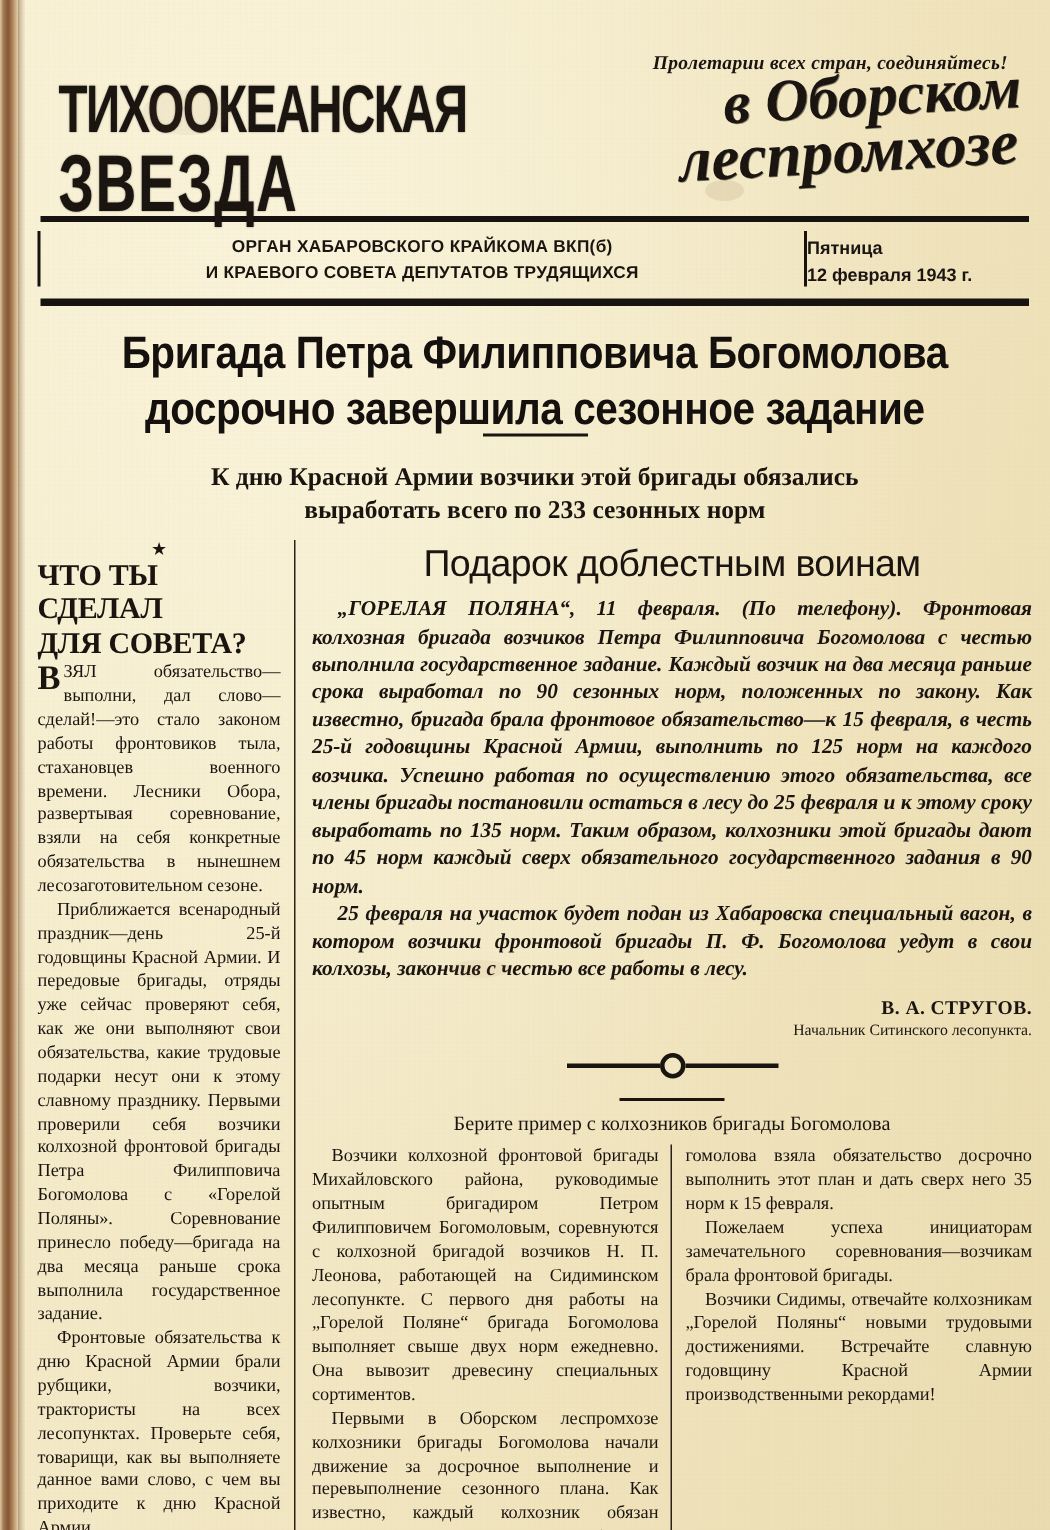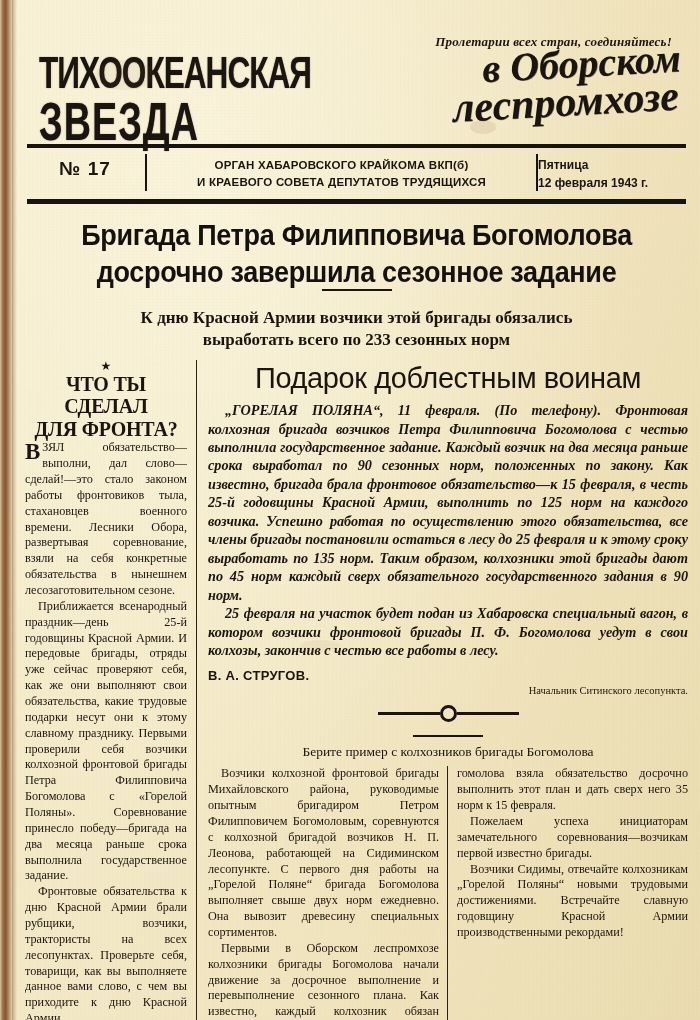--- a/index.html
+++ b/index.html
@@ -92,42 +92,42 @@
   .dash-sm{width:70px;border-top:2px solid #1a1410;margin:7px auto 0 auto;}
 
   
   .body-wrap{display:flex;margin-top:9px;}
   .col-left{width:172px;padding-right:9px;box-sizing:border-box;border-right:1.5px solid #2a2018;}
   .col-right{flex:1;padding-left:11px;box-sizing:border-box;}
 
   .star{text-align:center;font-size:12px;line-height:1;margin-bottom:1px;}
   .head-left{
     font-family:"Liberation Serif", serif;
-    font-weight:bold;font-size:20px;line-height:1.12;letter-spacing:-.2px;text-align:center;
+    font-weight:bold;font-size:20px;line-height:1.12;letter-spacing:-.2px;
   }
   .col-left p{
     margin:0;font-size:12.2px;line-height:1.30;text-align:justify;
     text-indent:13px;hyphens:none;
   }
   .col-left p.first{text-indent:0;}
   .col-left p.first:first-letter{
     font-size:23px;font-weight:bold;line-height:.9;float:left;padding:2px 2px 0 0;
   }
 
   
   .head-art{
     font-family:"Liberation Sans", sans-serif;
-    font-weight:normal;text-align:center;font-size:29px;letter-spacing:-.4px;
+    font-weight:normal;text-align:center;font-size:25px;letter-spacing:-.4px;
     padding:2px 0 6px 0;
   }
   .art-body{font-style:italic;font-weight:bold;font-size:14.2px;line-height:1.30;text-align:justify;}
   .art-body p{margin:0;text-indent:17px;}
   .art-body p.lead{text-indent:17px;}
   .dateline{font-style:italic;font-weight:bold;}
-  .byline{font-style:normal;font-weight:bold;font-family:Liberation Sans, sans-serif;font-size:13px;padding-top:9px;letter-spacing:.3px;}
+  .byline{text-align:right;font-style:normal;font-weight:bold;font-family:Liberation Serif, serif;font-size:13px;padding-top:9px;letter-spacing:.3px;}
   .byline-sub{text-align:right;font-style:normal;font-weight:normal;font-size:10.5px;padding-top:2px;font-family:"Liberation Serif", serif;}
 
   .orn{display:flex;align-items:center;justify-content:center;padding:9px 0 6px 0;}
   .orn i{display:block;width:62px;height:3px;background:#1a1410;}
   .orn b{display:block;width:11px;height:11px;border:3px solid #1a1410;border-radius:50%;background:#f2e7c3;}
 
   .head-art2{
     text-align:center;font-style:italic;font-weight:bold;
     font-family:"Liberation Serif", serif;
     font-size:24px;letter-spacing:.3px;padding-bottom:2px;
@@ -159,21 +159,20 @@
       </div>
       <div class="script">
         <span>в Оборском</span>
         <span class="s2">леспромхозе</span>
       </div>
     </div>
 
     <div class="rule-thick"></div>
 
     <div class="infobar">
-      <div class="cellnum">№ 17</div>
       <div class="sep"></div>
       <div class="cellorg">
         <div>ОРГАН ХАБАРОВСКОГО КРАЙКОМА ВКП(б)</div>
         <div>И КРАЕВОГО СОВЕТА ДЕПУТАТОВ ТРУДЯЩИХСЯ</div>
       </div>
       <div class="sep"></div>
       <div class="celldate">
         <div>Пятница</div>
         <div>12 февраля 1943 г.</div>
       </div>
@@ -190,21 +189,21 @@
       <div>К дню Красной Армии возчики этой бригады обязались</div>
       <div>выработать всего по 233 сезонных норм</div>
     </div>
 
     <div class="body-wrap">
 
       <div class="col-left">
         <div class="star">★</div>
         <div class="head-left">
           <div>ЧТО ТЫ СДЕЛАЛ</div>
-          <div>ДЛЯ ФРОНТА?</div>
+          <div>ДЛЯ СОВЕТА?</div>
         </div>
         <p class="first">ВЗЯЛ обязательство—выполни, дал слово—сделай!—это стало законом работы фронтовиков тыла, стахановцев военного времени. Лесники Обора, развертывая соревнование, взяли на себя конкретные обязательства в нынешнем лесозаготовительном сезоне.</p>
         <p>Приближается всенародный праздник—день 25-й годовщины Красной Армии. И передовые бригады, отряды уже сейчас проверяют себя, как же они выполняют свои обязательства, какие трудовые подарки несут они к этому славному празднику. Первыми проверили себя возчики колхозной фронтовой бригады Петра Филипповича Богомолова с «Горелой Поляны». Соревнование принесло победу—бригада на два месяца раньше срока выполнила государственное задание.</p>
         <p>Фронтовые обязательства к дню Красной Армии брали рубщики, возчики, трактористы на всех лесопунктах. Проверьте себя, товарищи, как вы выполняете данное вами слово, с чем вы приходите к дню Красной Армии.</p>
 
       </div>
 
       <div class="col-right">
 
         <div class="head-art">Подарок доблестным воинам</div>
@@ -225,21 +224,21 @@
         <div class="dash-sm"></div>
         <div class="head-art2-sub">Берите пример с колхозников бригады Богомолова</div>
 
         <div class="two-col">
           <div class="c c1">
             <p>Возчики колхозной фронтовой бригады Михайловского района, руководимые опытным бригадиром Петром Филипповичем Богомоловым, соревнуются с колхозной бригадой возчиков Н. П. Леонова, работающей на Сидиминском лесопункте. С первого дня работы на „Горелой Поляне“ бригада Богомолова выполняет свыше двух норм ежедневно. Она вывозит древесину специальных сортиментов.</p>
             <p>Первыми в Оборском леспромхозе колхозники бригады Богомолова начали движение за досрочное выполнение и перевыполнение сезонного плана. Как известно, каждый колхозник обязан выполнить в лесу к 1 апреля по 90 норм. Бригада Бо-</p>
           </div>
           <div class="c c2">
             <p class="cont">гомолова взяла обязательство досрочно выполнить этот план и дать сверх него 35 норм к 15 февраля.</p>
-            <p>Пожелаем успеха инициаторам замечательного соревнования—возчикам первой известно бригады.</p>
+            <p>Пожелаем успеха инициаторам замечательного соревнования—возчикам брала фронтовой бригады.</p>
             <p>Возчики Сидимы, отвечайте колхозникам „Горелой Поляны“ новыми трудовыми достижениями. Встречайте славную годовщину Красной Армии производственными рекордами!</p>
           </div>
         </div>
 
       </div>
     </div>
   </div>
 
   <div class="grain"></div>
   <div class="spot" style="left:470px;top:120px;width:26px;height:14px;"></div>

